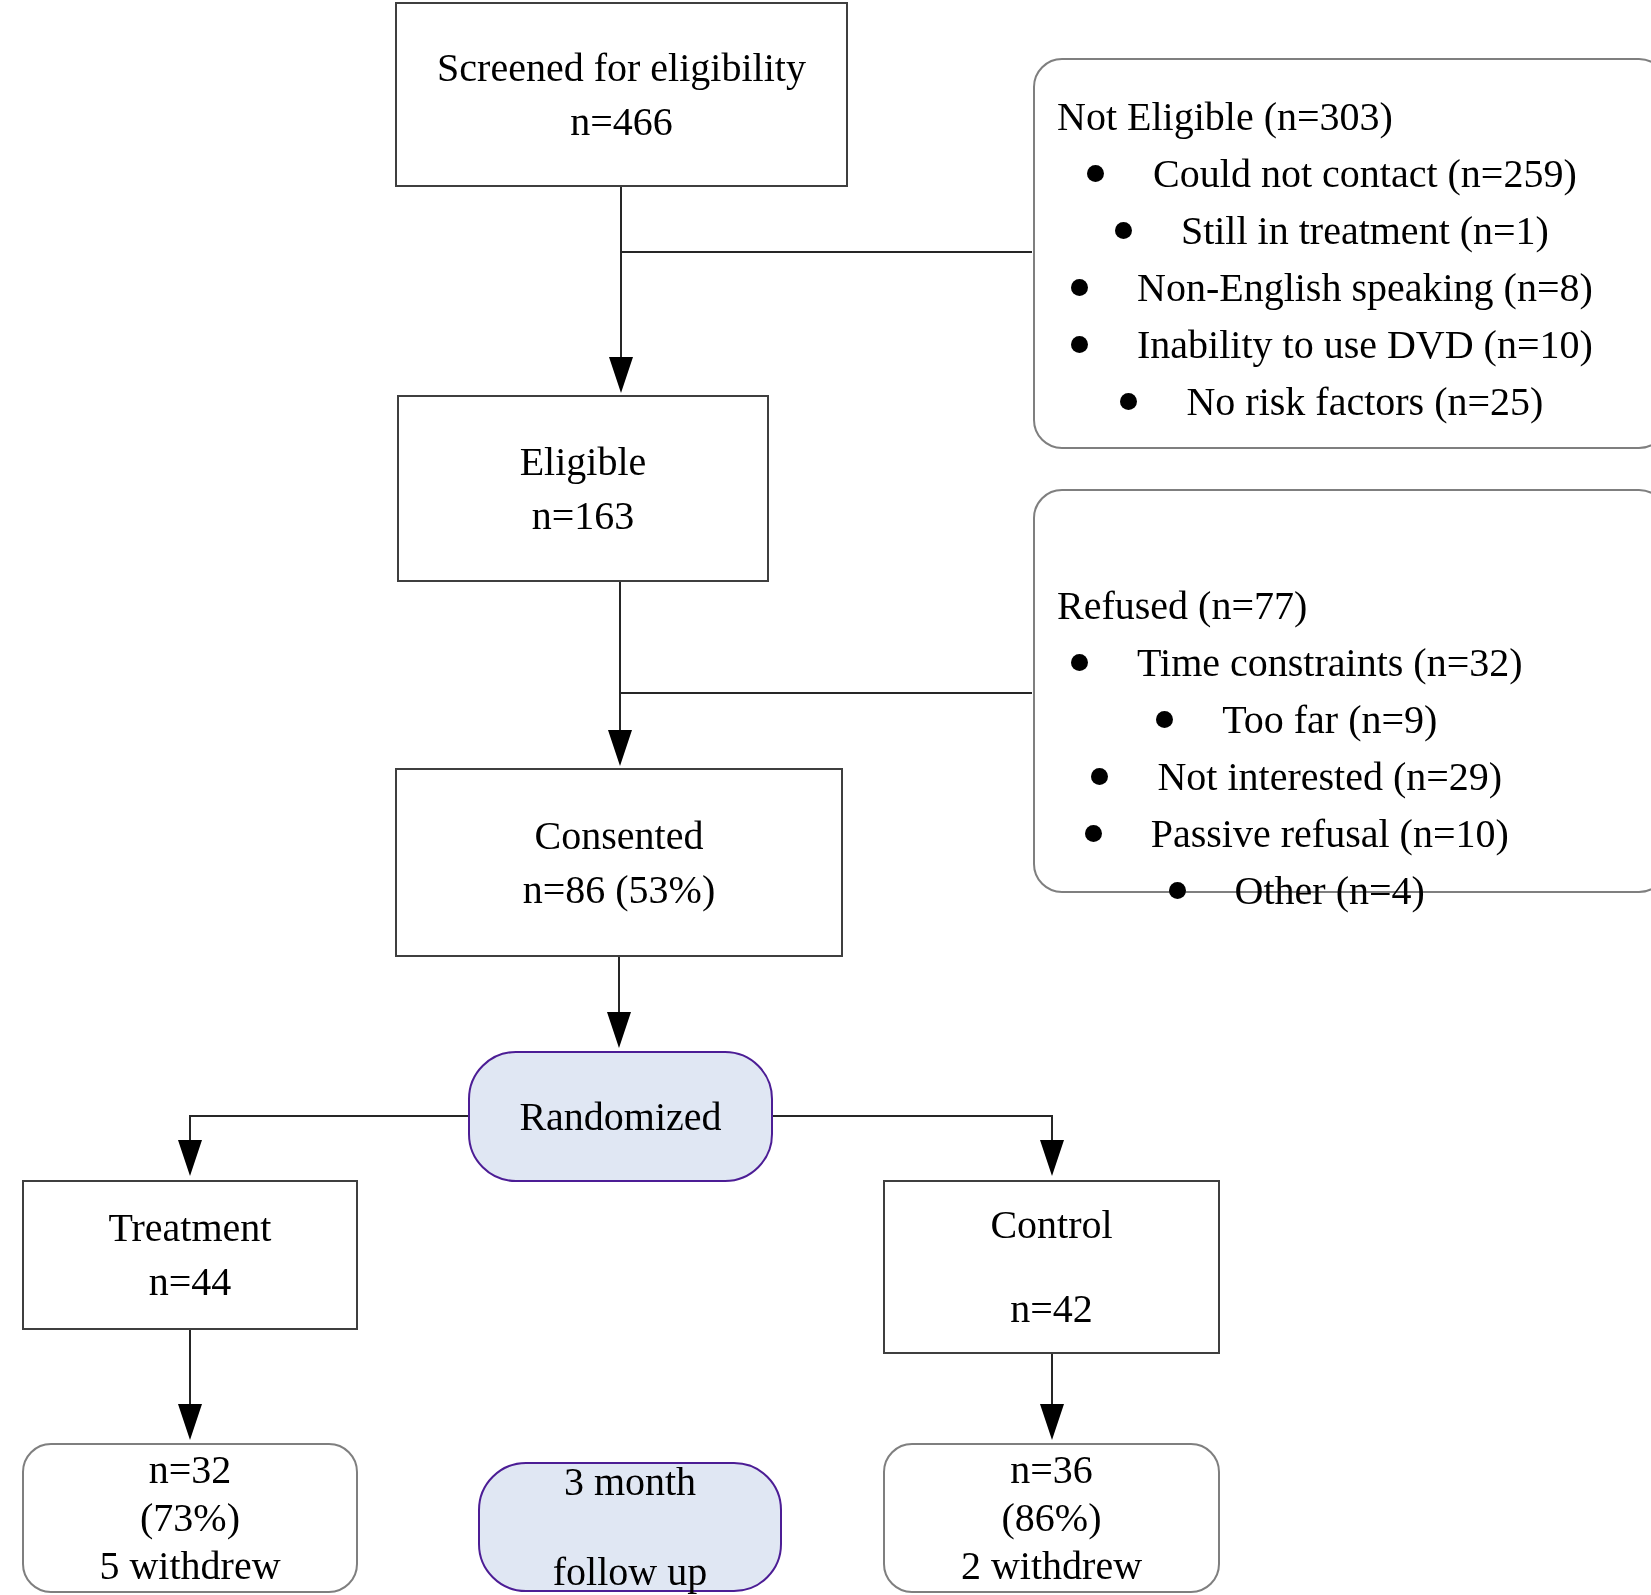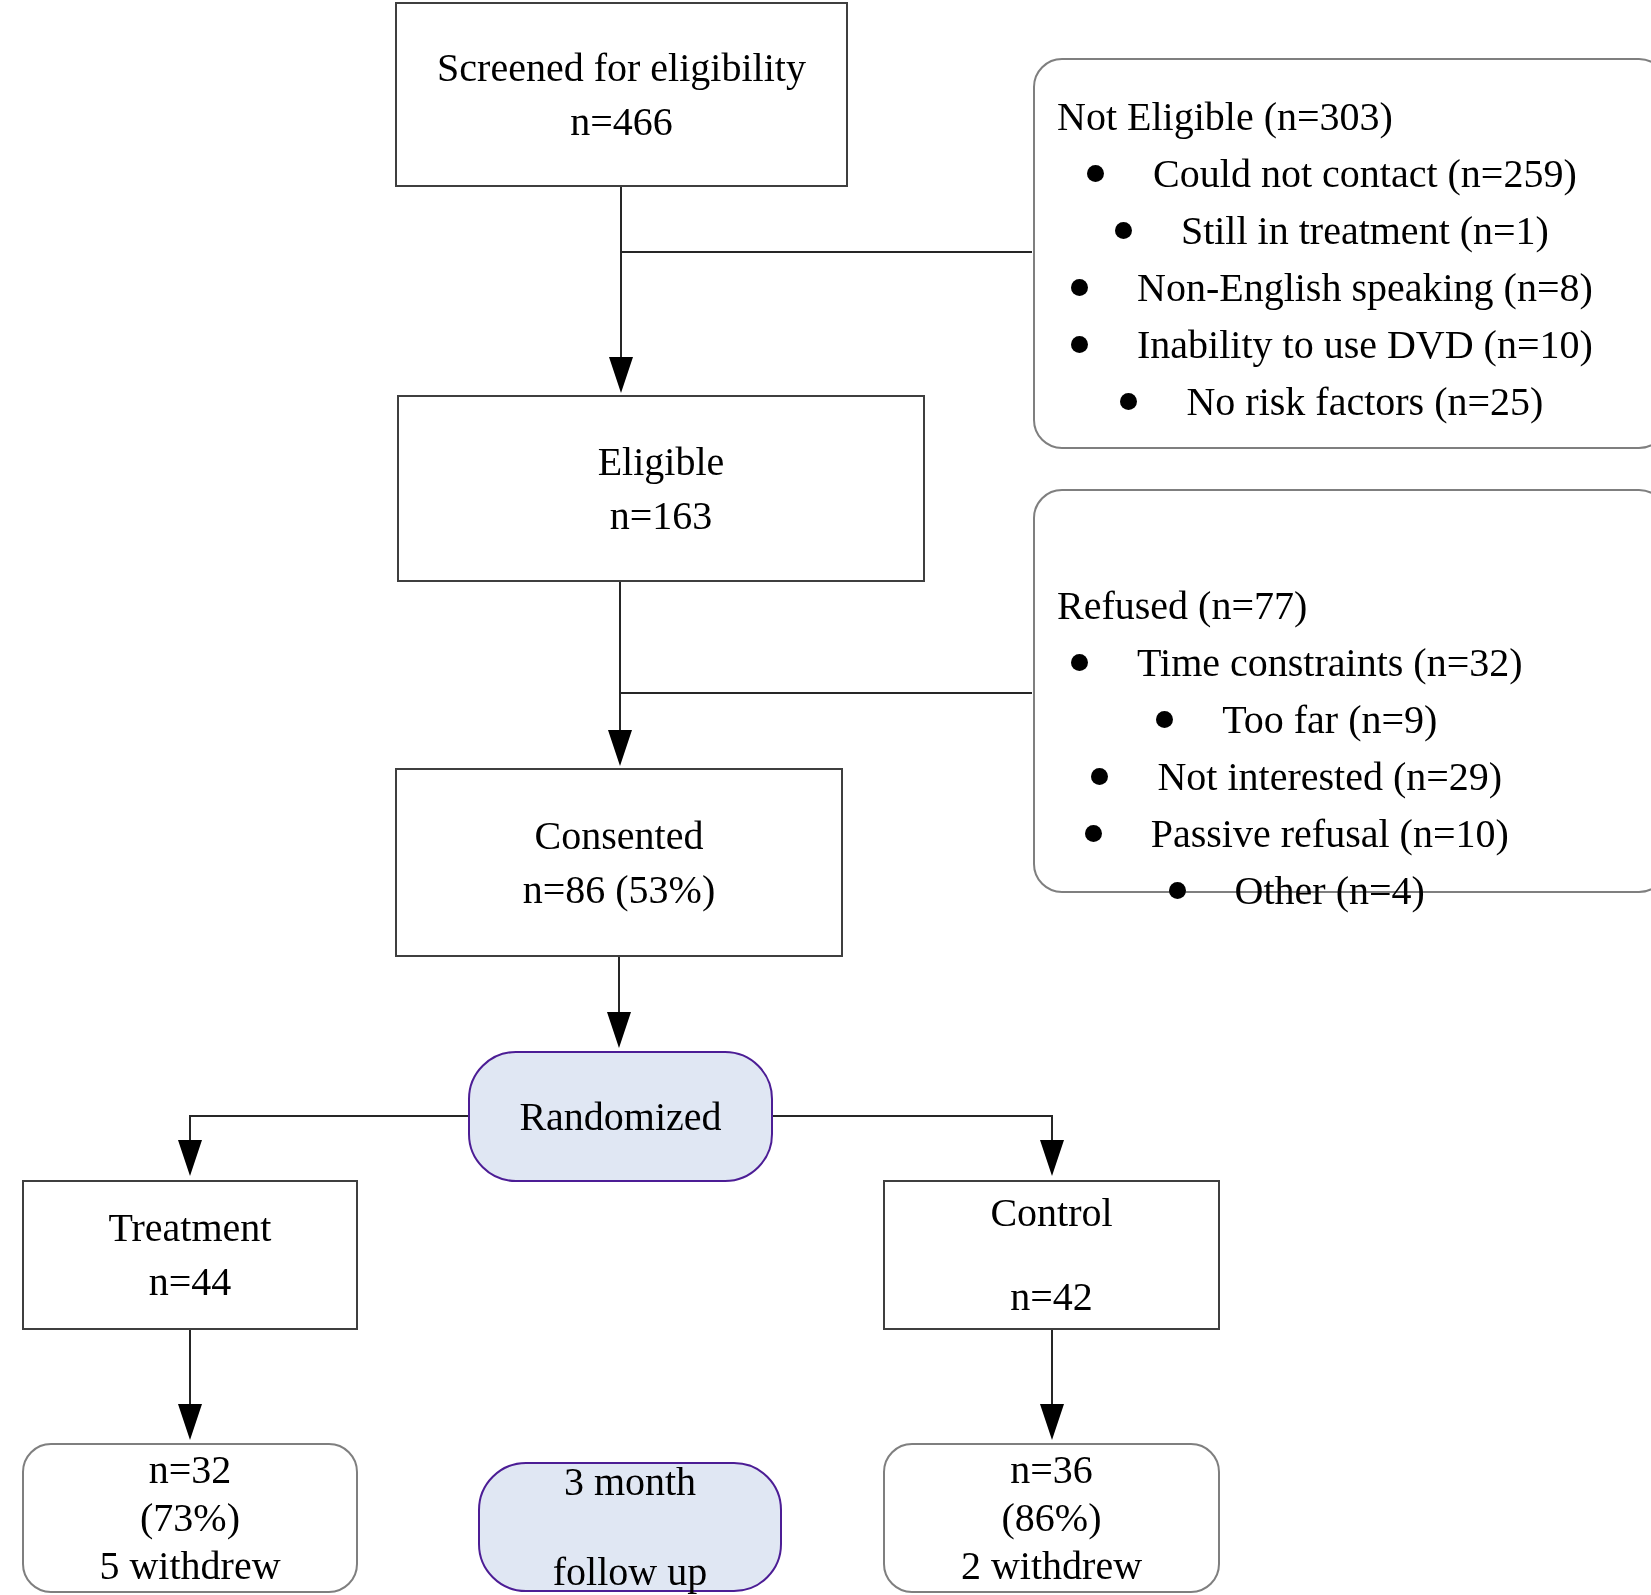--- a/index.html
+++ b/index.html
@@ -114,21 +114,21 @@
         <span class="dot"></span>
         <span>Inability to use DVD (n=10)</span>
       </li>
       <li>
         <span class="dot"></span>
         <span>No risk factors (n=25)</span>
       </li>
     </ul>
   </div>
 
-  <div class="box" style="left:377px; top:395px; width:528px; height:187px;">
+  <div class="box" style="left:377px; top:395px; width:372px; height:187px;">
     <div>Eligible</div>
     <div>n=163</div>
   </div>
 
   <div class="box box--gray box--list pad-lg" style="left:1013px; top:489px; width:635px; height:404px;">
     <div>Refused (n=77)</div>
     <ul class="bullets">
       <li>
         <span class="dot"></span>
         <span>Time constraints (n=32)</span>
@@ -159,21 +159,21 @@
 
   <div class="box box--rounded" style="left:448px; top:1051px; width:305px; height:131px;">
     <div>Randomized</div>
   </div>
 
   <div class="box" style="left:2px; top:1180px; width:336px; height:150px;">
     <div>Treatment</div>
     <div>n=44</div>
   </div>
 
-  <div class="box" style="left:863px; top:1180px; width:337px; height:150px;gap:30px;">
+  <div class="box" style="left:863px; top:1180px; width:337px; height:174px;gap:30px;">
     <div>Control</div>
     <div>n=42</div>
   </div>
 
   <div class="box box--gray outcome" style="left:2px; top:1443px; width:336px; height:150px;">
     <div>n=32</div>
     <div>(73%)</div>
     <div>5 withdrew</div>
   </div>
 

